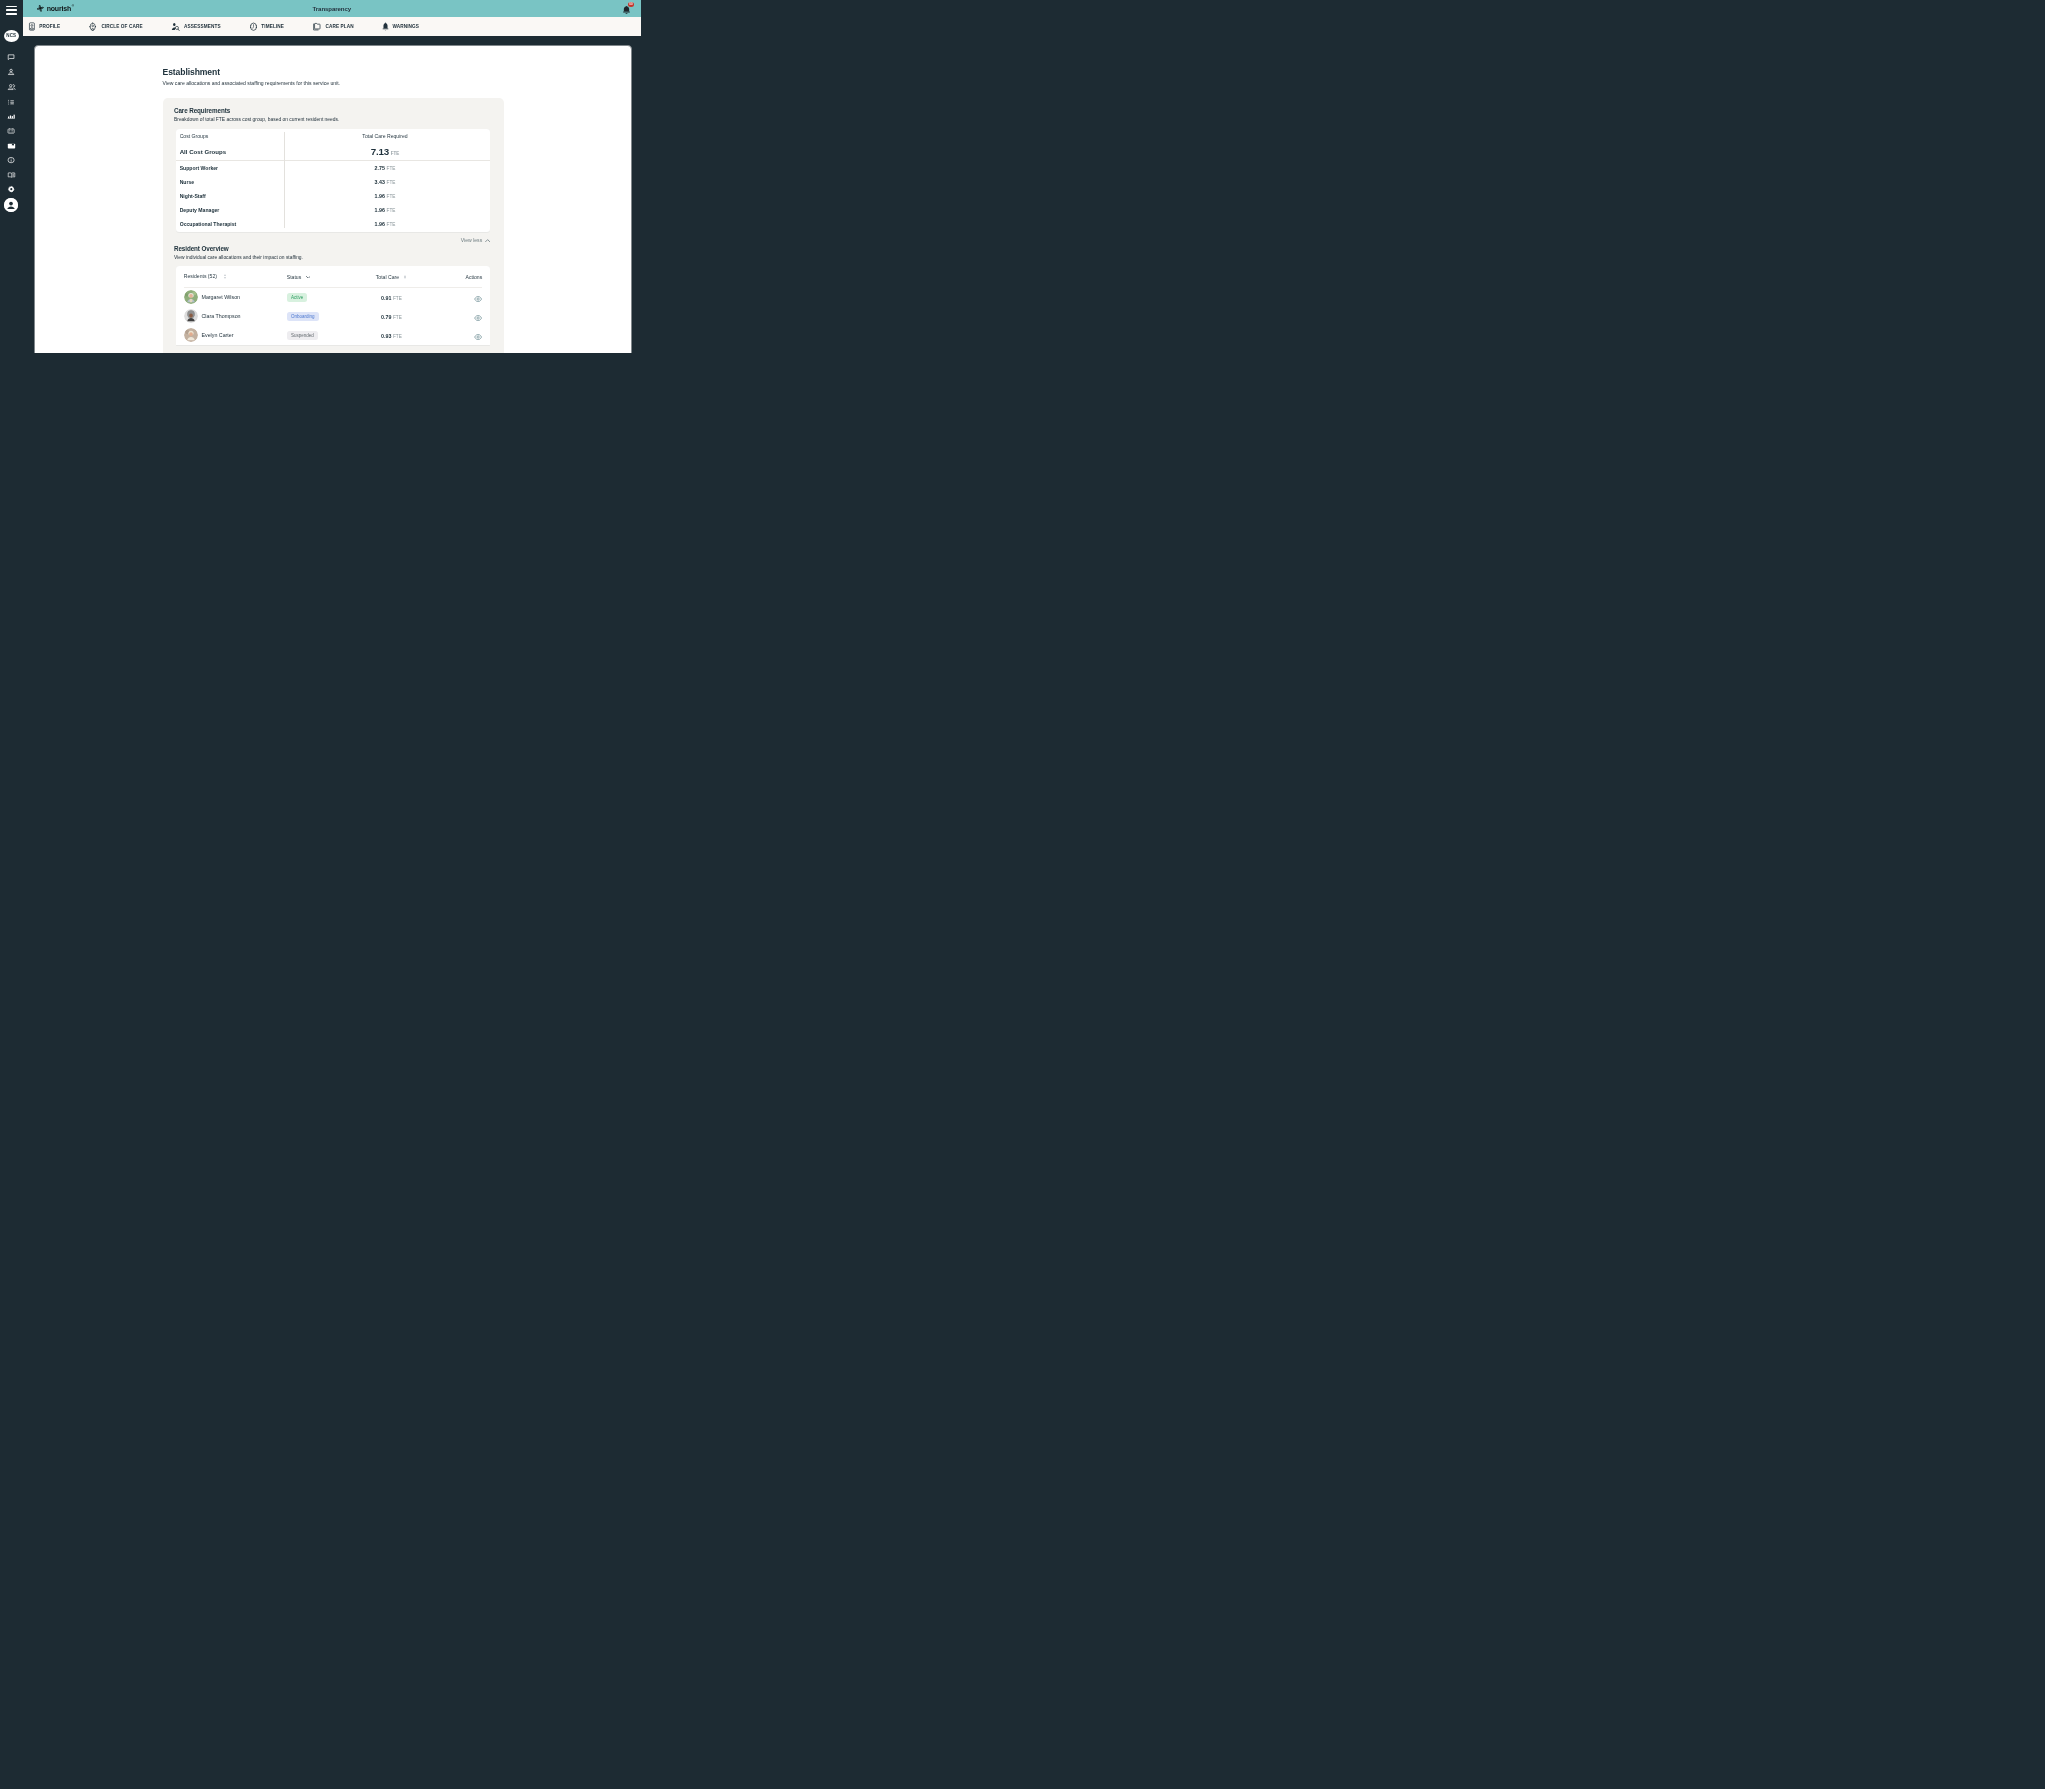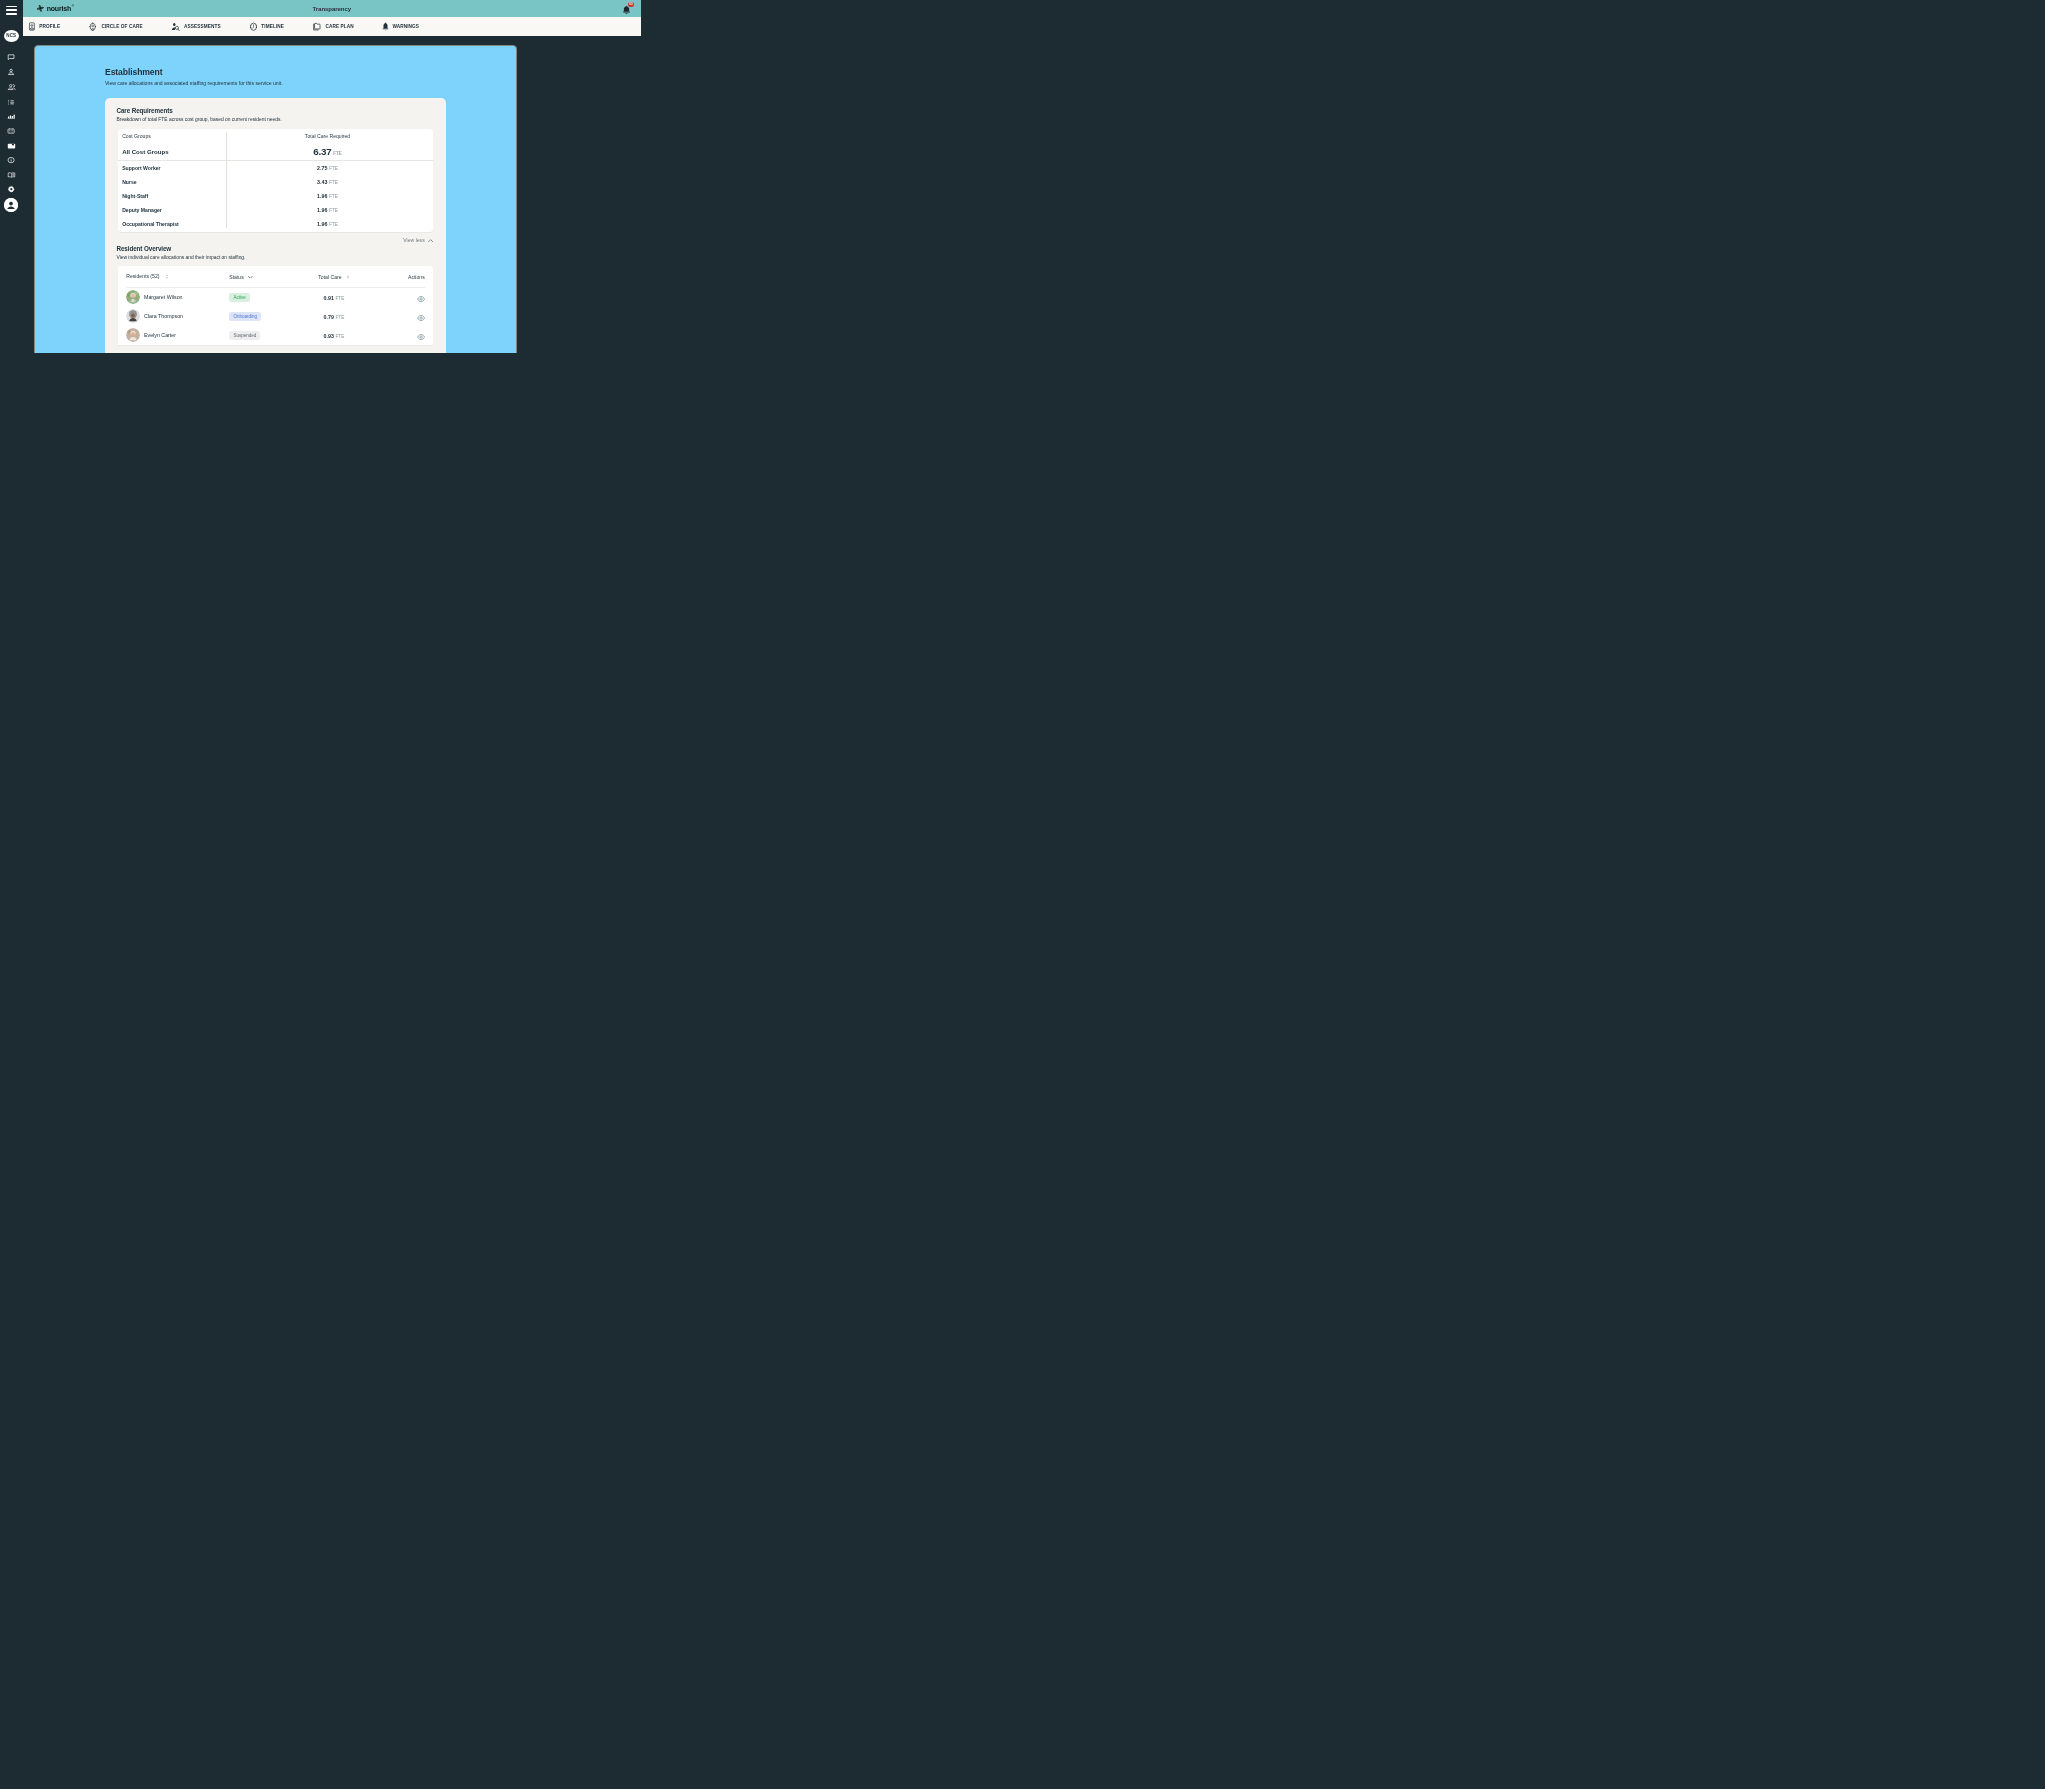--- a/index.html
+++ b/index.html
@@ -35,21 +35,21 @@
   .hamburger div{height:1.4px;background:#fff;border-radius:0.4px;}
   .workspace{margin-top:15px;width:15px;height:12.3px;background:#fff;border-radius:50%;
     display:flex;align-items:center;justify-content:center;font-size:4.5px;font-weight:700;
     color:#1f3038;letter-spacing:0.2px;cursor:pointer;}
   .side-icons{margin-top:11.5px;display:flex;flex-direction:column;align-items:center;gap:6.5px;}
   .side-btn{width:9px;height:8.2px;background:transparent;border:none;padding:0;cursor:pointer;
     display:flex;align-items:center;justify-content:center;}
   .side-avatar{margin-top:3.7px;width:14px;height:14px;border-radius:50%;background:#fff;border:none;
     padding:0;cursor:pointer;display:flex;align-items:center;justify-content:center;}
   
-  .panel{position:absolute;left:34px;top:45px;width:483px;height:352px;background:#7dd3fc;
+  .panel{position:absolute;left:34px;top:45px;width:598px;height:352px;background:#ffffff;
     border-radius:4.1px;border:0.4px solid #80878b;box-sizing:border-box;}
   .content{width:341px;margin:0 auto;padding-top:21px;}
   .page-title{margin:0;font-size:8.6px;line-height:11px;font-weight:700;color:#20333d;letter-spacing:-0.1px;}
   .page-sub{margin:2px 0 0 0;font-size:5.1px;line-height:7px;color:#24333d;}
   
   .card{margin-top:10.6px;background:#f4f3f0;border-radius:4.9px;padding:9.8px 11.5px 16.4px 11.5px;box-sizing:border-box;}
   .card h2{margin:0;font-size:6.3px;line-height:8.2px;font-weight:700;color:#20333d;letter-spacing:-0.1px;}
   .card .card-sub{margin:1.6px 0 0 0;font-size:4.9px;line-height:6.5px;color:#24333d;}
   
   .cost-table{margin:4.9px 1.6px 0 1.6px;background:#fff;border-radius:3.3px;position:relative;
@@ -298,21 +298,21 @@
 
       <div class="cost-table">
         <div class="v-divider"></div>
         <div class="ct-row ct-header">
           <div class="ct-left">Cost Groups</div>
           <div class="ct-right">Total Care Required</div>
         </div>
         <div class="ct-row ct-summary">
           <div class="ct-left">All Cost Groups</div>
           <div class="ct-right">
-            <span class="big-val">6.37</span><span class="big-unit">FTE</span>
+            <span class="big-val">7.13</span><span class="big-unit">FTE</span>
           </div>
         </div>
         <div class="ct-divider"></div>
         <div class="ct-row ct-item">
           <div class="ct-left">Support Worker</div>
           <div class="ct-right"><span class="row-val">2.75</span><span class="row-unit">FTE</span></div>
         </div>
         <div class="ct-row ct-item">
           <div class="ct-left">Nurse</div>
           <div class="ct-right"><span class="row-val">3.43</span><span class="row-unit">FTE</span></div>

